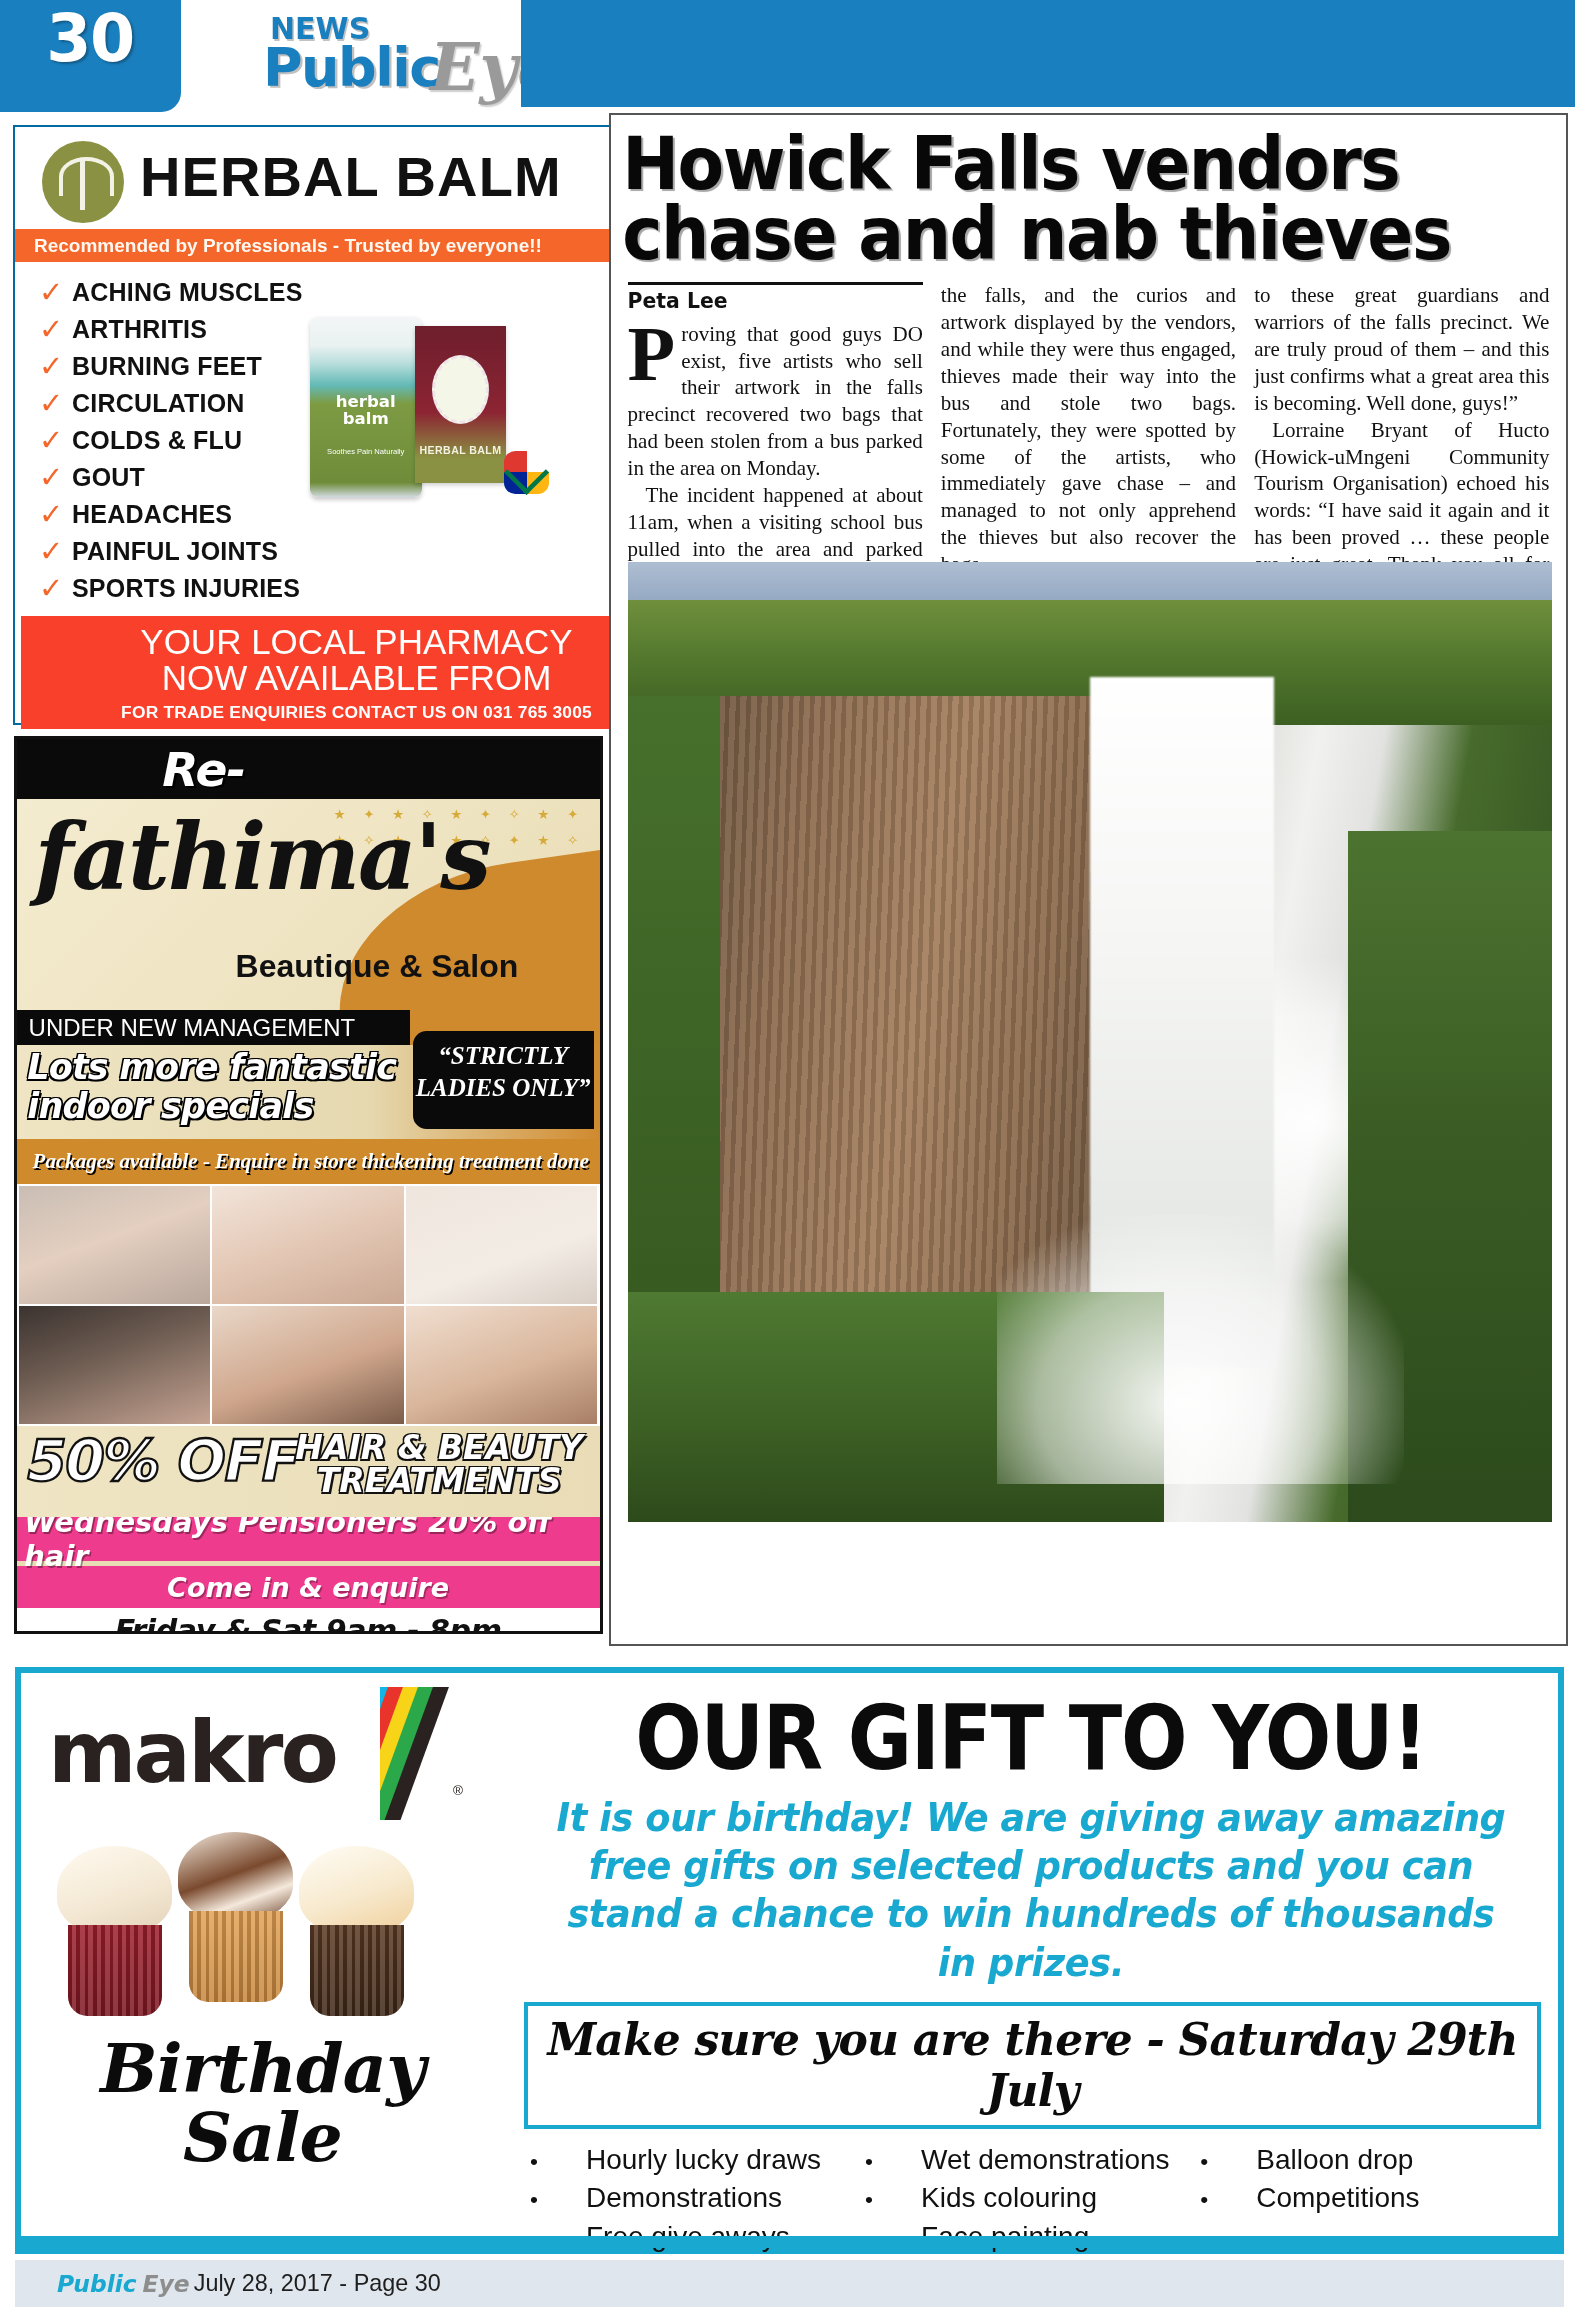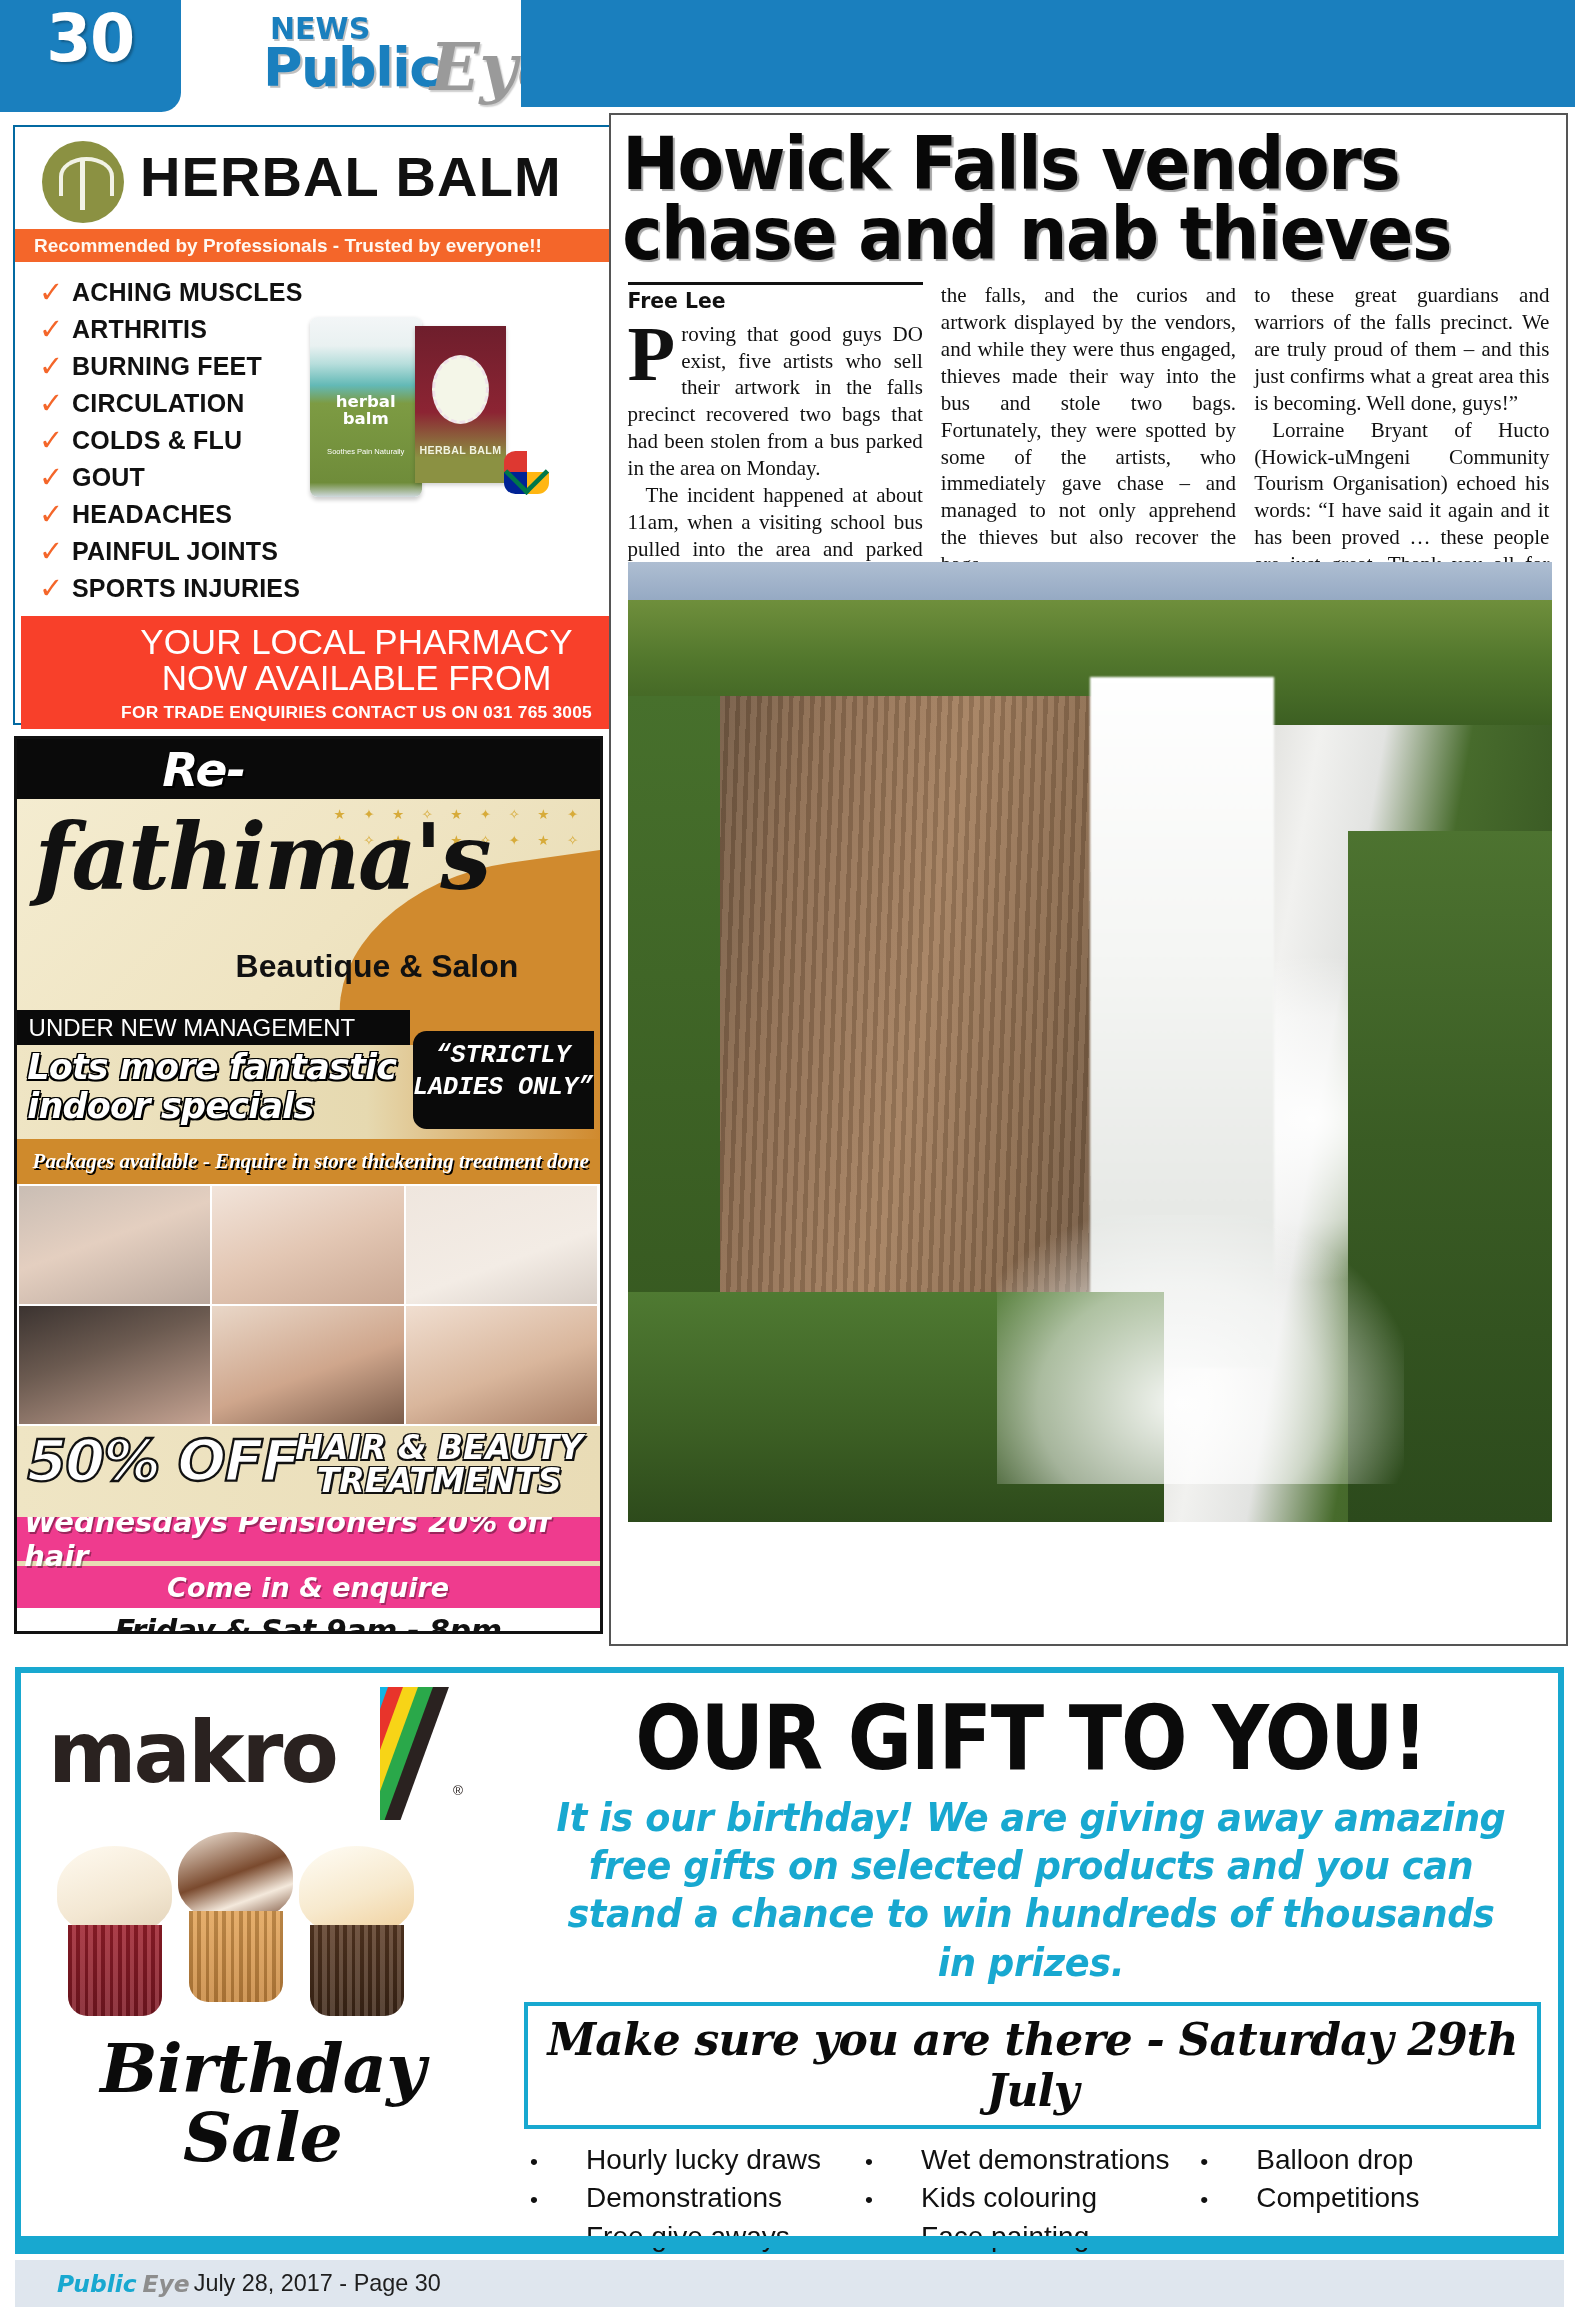--- a/index.html
+++ b/index.html
@@ -176,21 +176,21 @@
     font-size: 35px; font-weight: bold; font-style: italic; color: #fff;
     line-height: 1.12; letter-spacing: -0.8px;
     text-shadow: 2.3px 2.3px 0 #000, -1.5px -1.5px 0 #000, 1.5px -1.5px 0 #000, -1.5px 1.5px 0 #000;
     font-family: "DejaVu Sans", sans-serif;
   }
   .sal-ladies {
     position: absolute; right: 6px; top: -13.6px; width: 181px; height: 98px;
     background: #0a0a0a; border-radius: 13.6px 0 0 13.6px;
     color: #fff; font-size: 25px; font-weight: bold; font-style: italic;
     text-align: center; line-height: 1.25; padding-top: 9px;
-    font-family: Liberation Mono, monospace; z-index: 4;
+    font-family: Liberation Serif, serif; z-index: 4;
   }
   .sal-packages {
     height: 45px; background: #cf8a2c; color: #fff; font-size: 21px; font-weight: bold;
     display: flex; align-items: center; padding-left: 16px; font-style: italic;
     text-shadow: 1.5px 1.5px 0 #000;
     font-family: Liberation Serif, serif;
   }
   .sal-photos { height: 242px; display: grid; grid-template-columns: 1fr 1fr 1fr; grid-template-rows: 1fr 1fr; gap: 2.3px; padding: 2.3px; background:#fff;}
   .ph { background-size: cover; position: relative; }
   .ph1 { background: linear-gradient(160deg,#c9bdb4 0%,#e4cfc0 45%,#b9a79c 100%); }
@@ -505,21 +505,21 @@
   </div>
 
   <div class="article">
     <div class="art-head">
       <span>Howick Falls vendors</span><br>
       <span>chase and nab thieves</span>
     </div>
     <div class="art-cols">
       <div>
         <div class="art-rule"></div>
-        <div class="art-byline">Free Lee</div>
+        <div class="art-byline">Peta Lee</div>
         <p class="art-p"><span class="dropcap">P</span><span>roving that good guys DO exist, five artists who sell their artwork in the falls precinct recovered two bags that had been stolen from a bus parked in the area on Monday.</span></p>
         <p class="art-p indent">The incident happened at about 11am, when a visiting school bus pulled into the area and parked close to the public toilets. The children disembarked to view</p>
       </div>
       <div>
         <p class="art-p">the falls, and the curios and artwork displayed by the vendors, and while they were thus engaged, thieves made their way into the bus and stole two bags. Fortunately, they were spotted by some of the artists, who immediately gave chase – and managed to not only apprehend the thieves but also recover the bags.</p>
         <p class="art-p indent">Said Love Howick volunteer Rob Askew: “Many thanks</p>
       </div>
       <div>
         <p class="art-p">to these great guardians and warriors of the falls precinct. We are truly proud of them – and this just confirms what a great area this is becoming. Well done, guys!”</p>
         <p class="art-p indent">Lorraine Bryant of Hucto (Howick-uMngeni Community Tourism Organisation) echoed his words: “I have said it again and it has been proved … these people are just great. Thank you all for your efforts.”</p>

